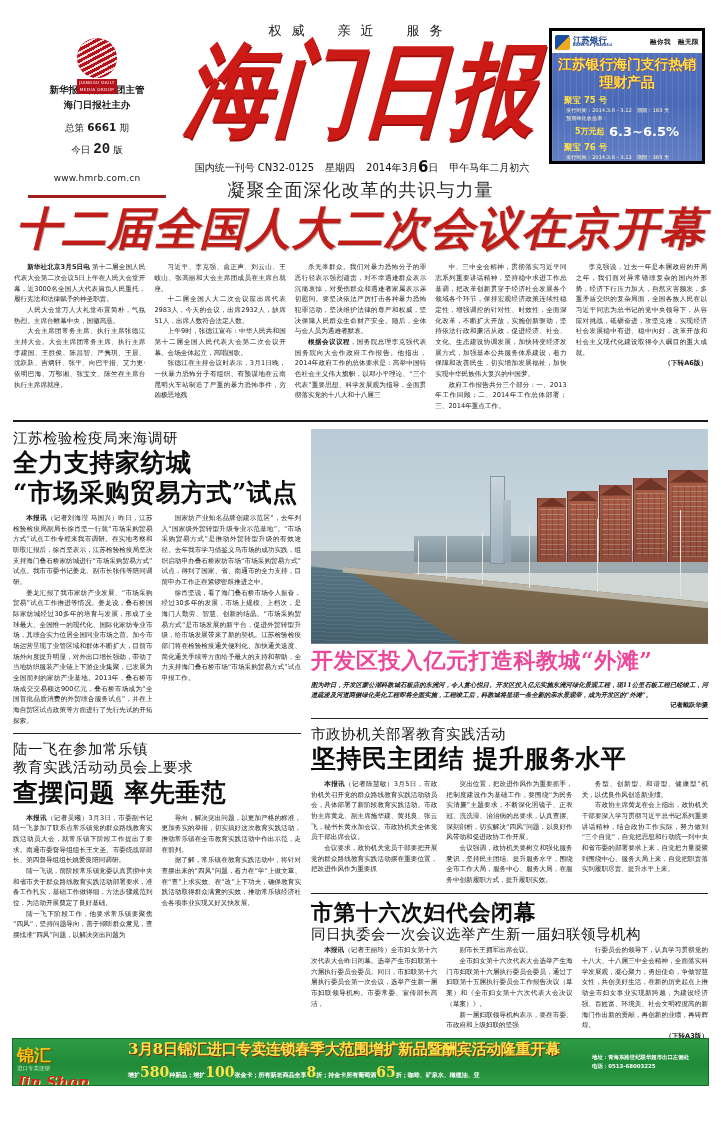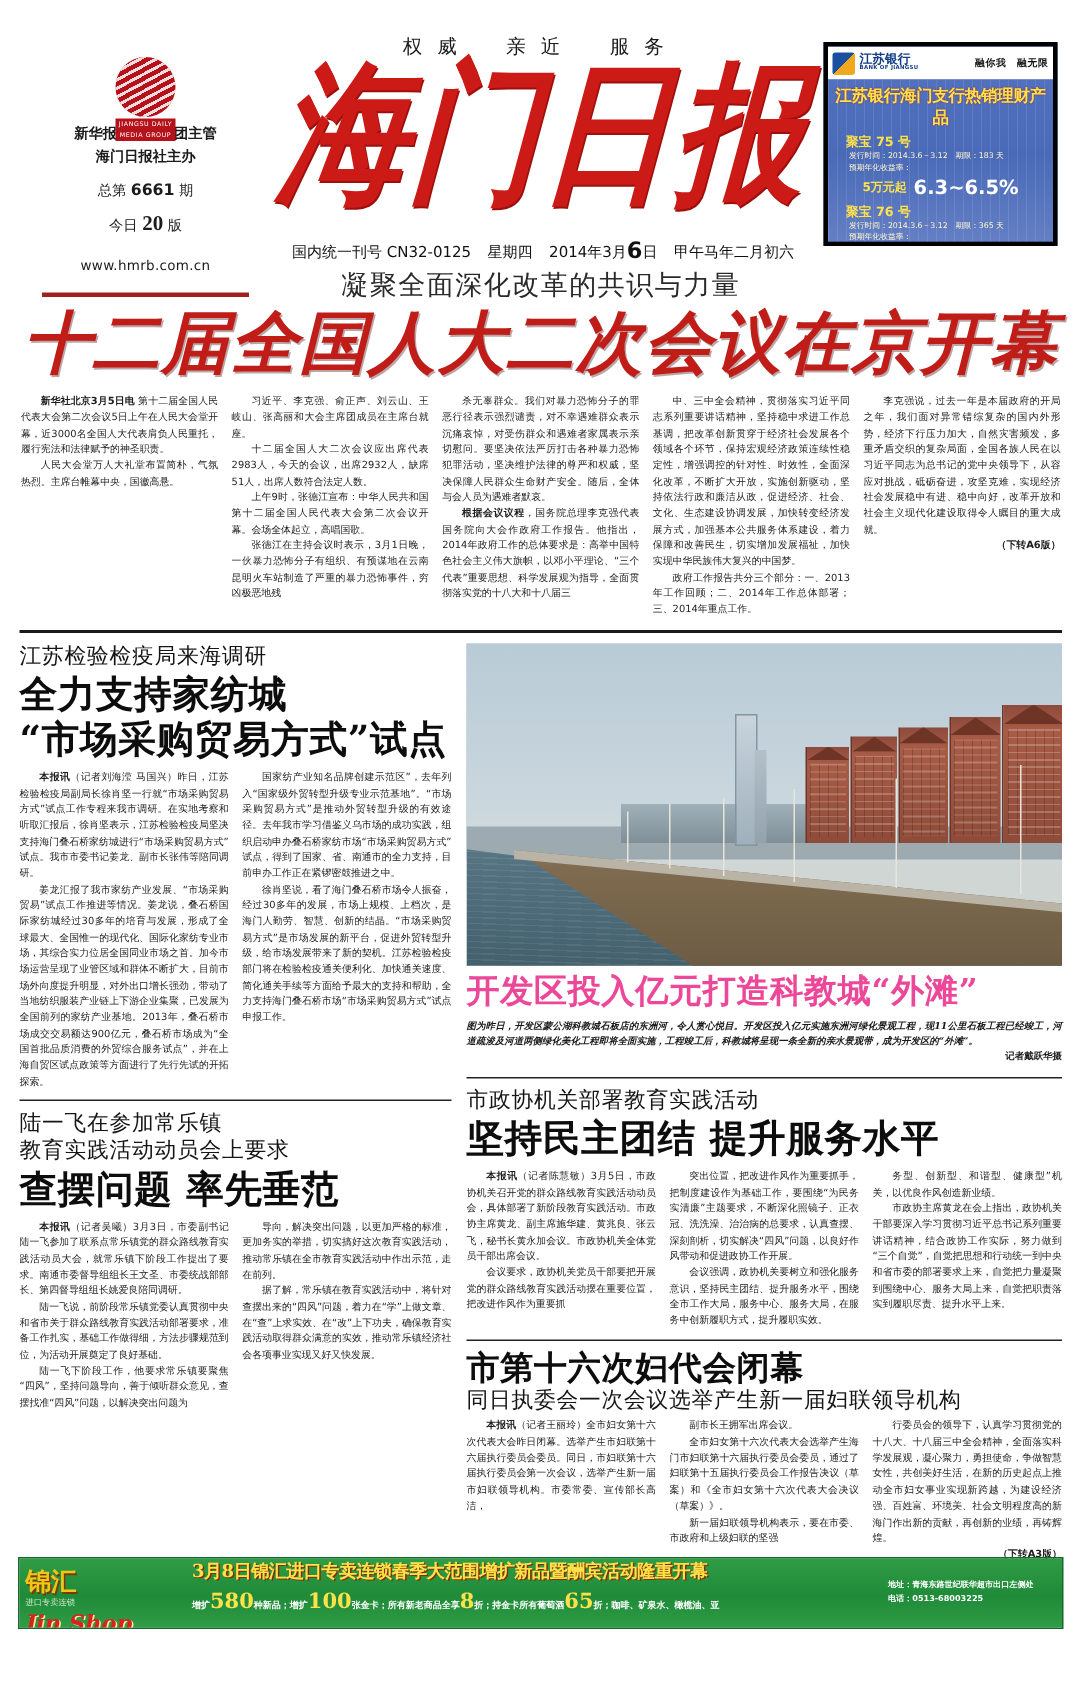--- a/index.html
+++ b/index.html
@@ -34,21 +34,21 @@
   }
   .mh-logo-en{
     font-size:4.2px;letter-spacing:.4px;color:#fff;background:#b5121b;
     display:block;padding:1px 0;margin-top:1px;
   }
   .mh-line1{font-size:9.5px;font-weight:bold;margin-top:5px;}
   .mh-line2{font-size:9.5px;font-weight:bold;}
   .mh-issue{font-size:9.5px;margin-top:7px;}
   .mh-issue b{font-family:"DejaVu Sans",sans-serif;font-size:10.5px;}
   .mh-pages{font-size:9.5px;margin-top:3px;}
-  .mh-pages b{font-size:14px;font-family:Liberation Serif, serif;}
+  .mh-pages b{font-size:14px;font-family:Liberation Mono, monospace;}
   .mh-url{font-size:9px;margin-top:11px;letter-spacing:.2px;}
   .mh-rule{height:3px;background:#a02020;margin:9px 6px 0;}
 
   .nameplate{
     position:absolute;left:176px;top:36px;width:372px;height:108px;
     display:flex;align-items:center;justify-content:center;
   }
   .nameplate-text{
     font-family:"DejaVu Serif","Liberation Serif",serif;
     font-size:86px;font-weight:bold;color:#cc1b17;
@@ -84,21 +84,21 @@
   .bank-tag{margin-left:auto;font-size:6.5px;color:#111;font-weight:bold;letter-spacing:.5px;}
   .bank-body{
     position:relative;height:126px;
     background:linear-gradient(180deg,#5170bd 0%,#4a6ab8 40%,#6b86c8 100%);
     padding:3px 4px;box-sizing:border-box;text-align:center;
   }
   .bank-body:before{
     content:"";position:absolute;inset:0;
     background:repeating-linear-gradient(90deg,rgba(255,255,255,.10) 0 1px,transparent 1px 6px);
   }
-  .bank-h{position:relative;font-size:11px;font-weight:bold;color:#ffe14a;
+  .bank-h{position:relative;font-size:14px;font-weight:bold;color:#ffe14a;
     text-shadow:0 0 1px #a01010;letter-spacing:-.2px;}
   .bank-sec{position:relative;margin-top:3px;}
   .bank-no{font-size:8.5px;font-weight:bold;color:#ffe14a;text-align:left;padding-left:8px;}
   .bank-meta{font-size:5.2px;color:#fff6d0;text-align:left;padding-left:10px;line-height:1.5;}
   .bank-rate{font-size:13px;font-weight:bold;color:#ffffff;margin-top:1px;}
   .bank-rate .pre{font-size:8px;color:#ffe14a;vertical-align:2px;}
   .bank-foot{position:relative;font-size:4.6px;color:#ffe9a0;margin-top:4px;line-height:1.5;}
 
   
   .lead-kicker{
@@ -181,21 +181,21 @@
     border:1px solid #146a28;box-sizing:border-box;display:flex;align-items:stretch;
     overflow:hidden;
   }
   .ad-brand{width:112px;flex:none;position:relative;padding:8px 4px;box-sizing:border-box;}
   .ad-cn{font-family:"DejaVu Serif",serif;font-size:17px;font-weight:bold;color:#f0c419;
     text-shadow:1px 1px 0 #7a3b00;line-height:1;}
   .ad-sub{font-size:5.5px;color:#cfe9c8;margin-top:1px;}
   .ad-en{font-family:"DejaVu Serif",serif;font-style:italic;font-size:15px;font-weight:bold;
     color:#d8221e;text-shadow:1px 1px 0 #ffe9a0;margin-top:3px;line-height:1;}
   .ad-main{flex:1;min-width:0;padding:2px 3px 0;box-sizing:border-box;}
-  .ad-title{font-family:"DejaVu Serif",serif;font-size:12px;font-weight:bold;color:#ffe24a;
+  .ad-title{font-family:"DejaVu Serif",serif;font-size:15px;font-weight:bold;color:#ffe24a;
     text-shadow:1px 1px 0 #8a2b00;letter-spacing:-.3px;white-space:nowrap;line-height:1.1;}
   .ad-lines{font-size:6px;color:#ffffff;line-height:1.75;margin-top:2px;font-weight:bold;}
   .ad-lines .num{color:#ffe24a;font-size:14px;font-family:"DejaVu Serif",serif;}
   .ad-right{width:118px;flex:none;font-size:5.4px;color:#fff;font-weight:bold;
     line-height:1.7;padding:14px 2px 0 2px;box-sizing:border-box;}
 </style>
 </head>
 <body>
 
 <div class="page">
@@ -273,20 +273,21 @@
 
   <div>
     <div class="lead-kicker">凝聚全面深化改革的共识与力量</div>
     <div class="lead-head">十二届全国人大二次会议在京开幕</div>
 
     <div class="lead-body">
       <div class="cols">
         <div class="col bodytext">
             <p><b>新华社北京3月5日电</b> 第十二届全国人民代表大会第二次会议5日上午在人民大会堂开幕，近3000名全国人大代表肩负人民重托，履行宪法和法律赋予的神圣职责。</p>
             <p>人民大会堂万人大礼堂布置简朴，气氛热烈。主席台帷幕中央，国徽高悬。</p>
+            <p>大会主席团常务主席、执行主席张德江主持大会。大会主席团常务主席、执行主席李建国、王胜俊、陈昌智、严隽琪、王晨、沈跃跃、吉炳轩、张平、向巴平措、艾力更·依明巴海、万鄂湘、张宝文、陈竺在主席台执行主席席就座。</p>
           </div>
         <div class="col bodytext">
             <p>习近平、李克强、俞正声、刘云山、王岐山、张高丽和大会主席团成员在主席台就座。</p>
             <p>十二届全国人大二次会议应出席代表2983人，今天的会议，出席2932人，缺席51人，出席人数符合法定人数。</p>
             <p>上午9时，张德江宣布：中华人民共和国第十二届全国人民代表大会第二次会议开幕。会场全体起立，高唱国歌。</p>
             <p>张德江在主持会议时表示，3月1日晚，一伙暴力恐怖分子有组织、有预谋地在云南昆明火车站制造了严重的暴力恐怖事件，穷凶极恶地残</p>
           </div>
         <div class="col bodytext">
             <p>杀无辜群众。我们对暴力恐怖分子的罪恶行径表示强烈谴责，对不幸遇难群众表示沉痛哀悼，对受伤群众和遇难者家属表示亲切慰问。要坚决依法严厉打击各种暴力恐怖犯罪活动，坚决维护法律的尊严和权威，坚决保障人民群众生命财产安全。随后，全体与会人员为遇难者默哀。</p>
             <p><b>根据会议议程</b>，国务院总理李克强代表国务院向大会作政府工作报告。他指出，2014年政府工作的总体要求是：高举中国特色社会主义伟大旗帜，以邓小平理论、“三个代表”重要思想、科学发展观为指导，全面贯彻落实党的十八大和十八届三</p>

